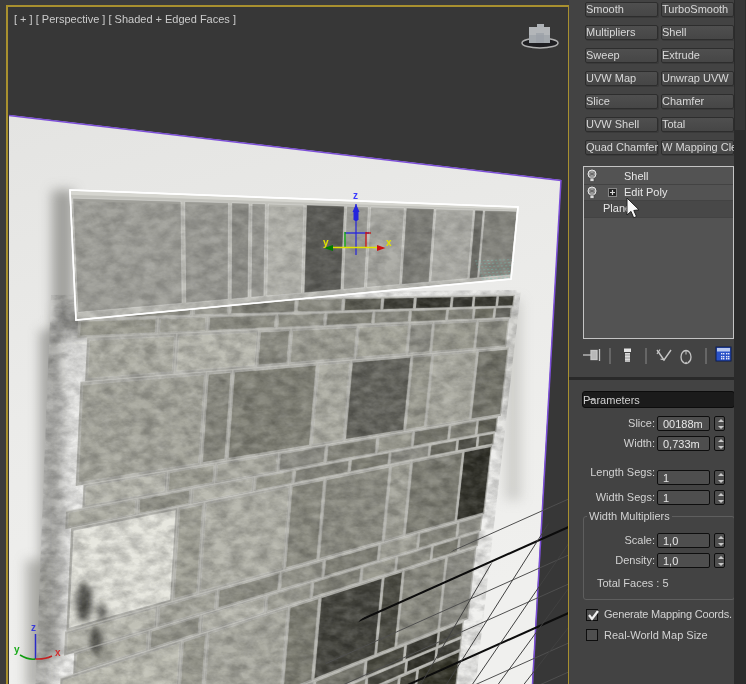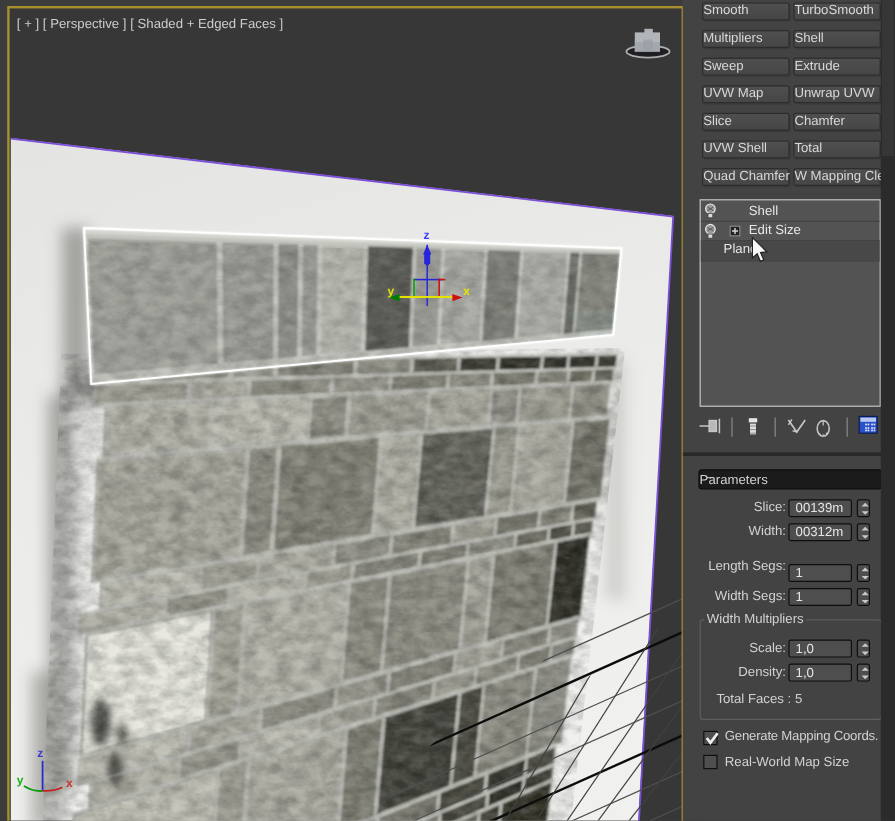--- a/index.html
+++ b/index.html
@@ -413,21 +413,21 @@
     <div class="btn" style="left:16px;top:117px">UVW Shell</div>
     <div class="btn" style="left:92px;top:117px">Total</div>
     <div class="btn" style="left:16px;top:140px">Quad Chamfer</div>
     <div class="btn" style="left:92px;top:140px">W Mapping Cle</div>
     <div style="position:absolute;left:14px;top:166px;width:151px;height:173px;background:#535353;border:1px solid #c4c4c4;"></div>
     <div style="position:absolute;left:15px;top:184px;width:149px;height:1px;background:#434343"></div>
     <div style="position:absolute;left:15px;top:200px;width:149px;height:1px;background:#434343"></div>
     <div style="position:absolute;left:15px;top:201px;width:149px;height:16px;background:#484848"></div>
     <div style="position:absolute;left:15px;top:217px;width:149px;height:1px;background:#434343"></div>
     <div class="lbl" style="left:55px;top:170px;color:#e6e6e6">Shell</div>
-    <div class="lbl" style="left:55px;top:186px;color:#e6e6e6">Edit Size</div>
+    <div class="lbl" style="left:55px;top:186px;color:#e6e6e6">Edit Poly</div>
     <div class="lbl" style="left:34px;top:202px;color:#e6e6e6">Plane</div>
     <svg width="177" height="684" style="position:absolute;left:0;top:0">
       <circle cx="23" cy="174" r="4" fill="#9a9a9a" stroke="#e8e8e8" stroke-width="1"></circle>
       <path d="M20.5 172.5 l5 3 M20.5 175.5 l5 -3" stroke="#555" stroke-width="0.8"></path>
       <rect x="21" y="178" width="4" height="3.5" fill="#dcdcdc" stroke="#444" stroke-width="0.7"></rect>
       <circle cx="23" cy="191" r="4" fill="#9a9a9a" stroke="#e8e8e8" stroke-width="1"></circle>
       <path d="M20.5 189.5 l5 3 M20.5 192.5 l5 -3" stroke="#555" stroke-width="0.8"></path>
       <rect x="21" y="195" width="4" height="3.5" fill="#dcdcdc" stroke="#444" stroke-width="0.7"></rect>
       <rect x="39.5" y="188.5" width="8" height="8" fill="#222" stroke="#888"></rect>
       <path d="M41 192.5 h5 M43.5 190 v5" stroke="#d8d8d8" stroke-width="1.2"></path>
@@ -462,27 +462,27 @@
         <rect x="157" y="358" width="1.4" height="1.4"></rect>
         <rect x="159" y="353" width="1.4" height="1.4"></rect>
         <rect x="159" y="356" width="1.4" height="1.4"></rect>
         <rect x="159" y="358" width="1.4" height="1.4"></rect>
       </g>
     </svg>
     <div style="position:absolute;left:0px;top:377px;width:177px;height:3px;background:#292929"></div>
     <div style="position:absolute;left:13px;top:391px;width:153px;height:17px;background:#1b1b1b;border:1px solid #0c0c0c;border-radius:3px;color:#d0d0d0;font-size:11px;line-height:16px">Parameters</div>
     <div class="lbl" style="left:20px;top:392px;color:#d0d0d0">–</div>
     <div class="lbl" style="right:91px;top:417px;text-align:right">Slice:</div>
-    <div class="field" style="left:88px;top:416px">00139m</div>
+    <div class="field" style="left:88px;top:416px">00188m</div>
     <div class="spin" style="left:145px;top:416px">
       <div class="u"></div>
       <div class="d"></div>
     </div>
     <div class="lbl" style="right:91px;top:437px;text-align:center">Width:</div>
-    <div class="field" style="left:88px;top:436px">00312m</div>
+    <div class="field" style="left:88px;top:436px">0,733m</div>
     <div class="spin" style="left:145px;top:436px">
       <div class="u"></div>
       <div class="d"></div>
     </div>
     <div class="lbl" style="right:91px;top:466px;text-align:center">Length Segs:</div>
     <div class="field" style="left:88px;top:470px">1</div>
     <div class="spin" style="left:145px;top:470px">
       <div class="u"></div>
       <div class="d"></div>
     </div>

